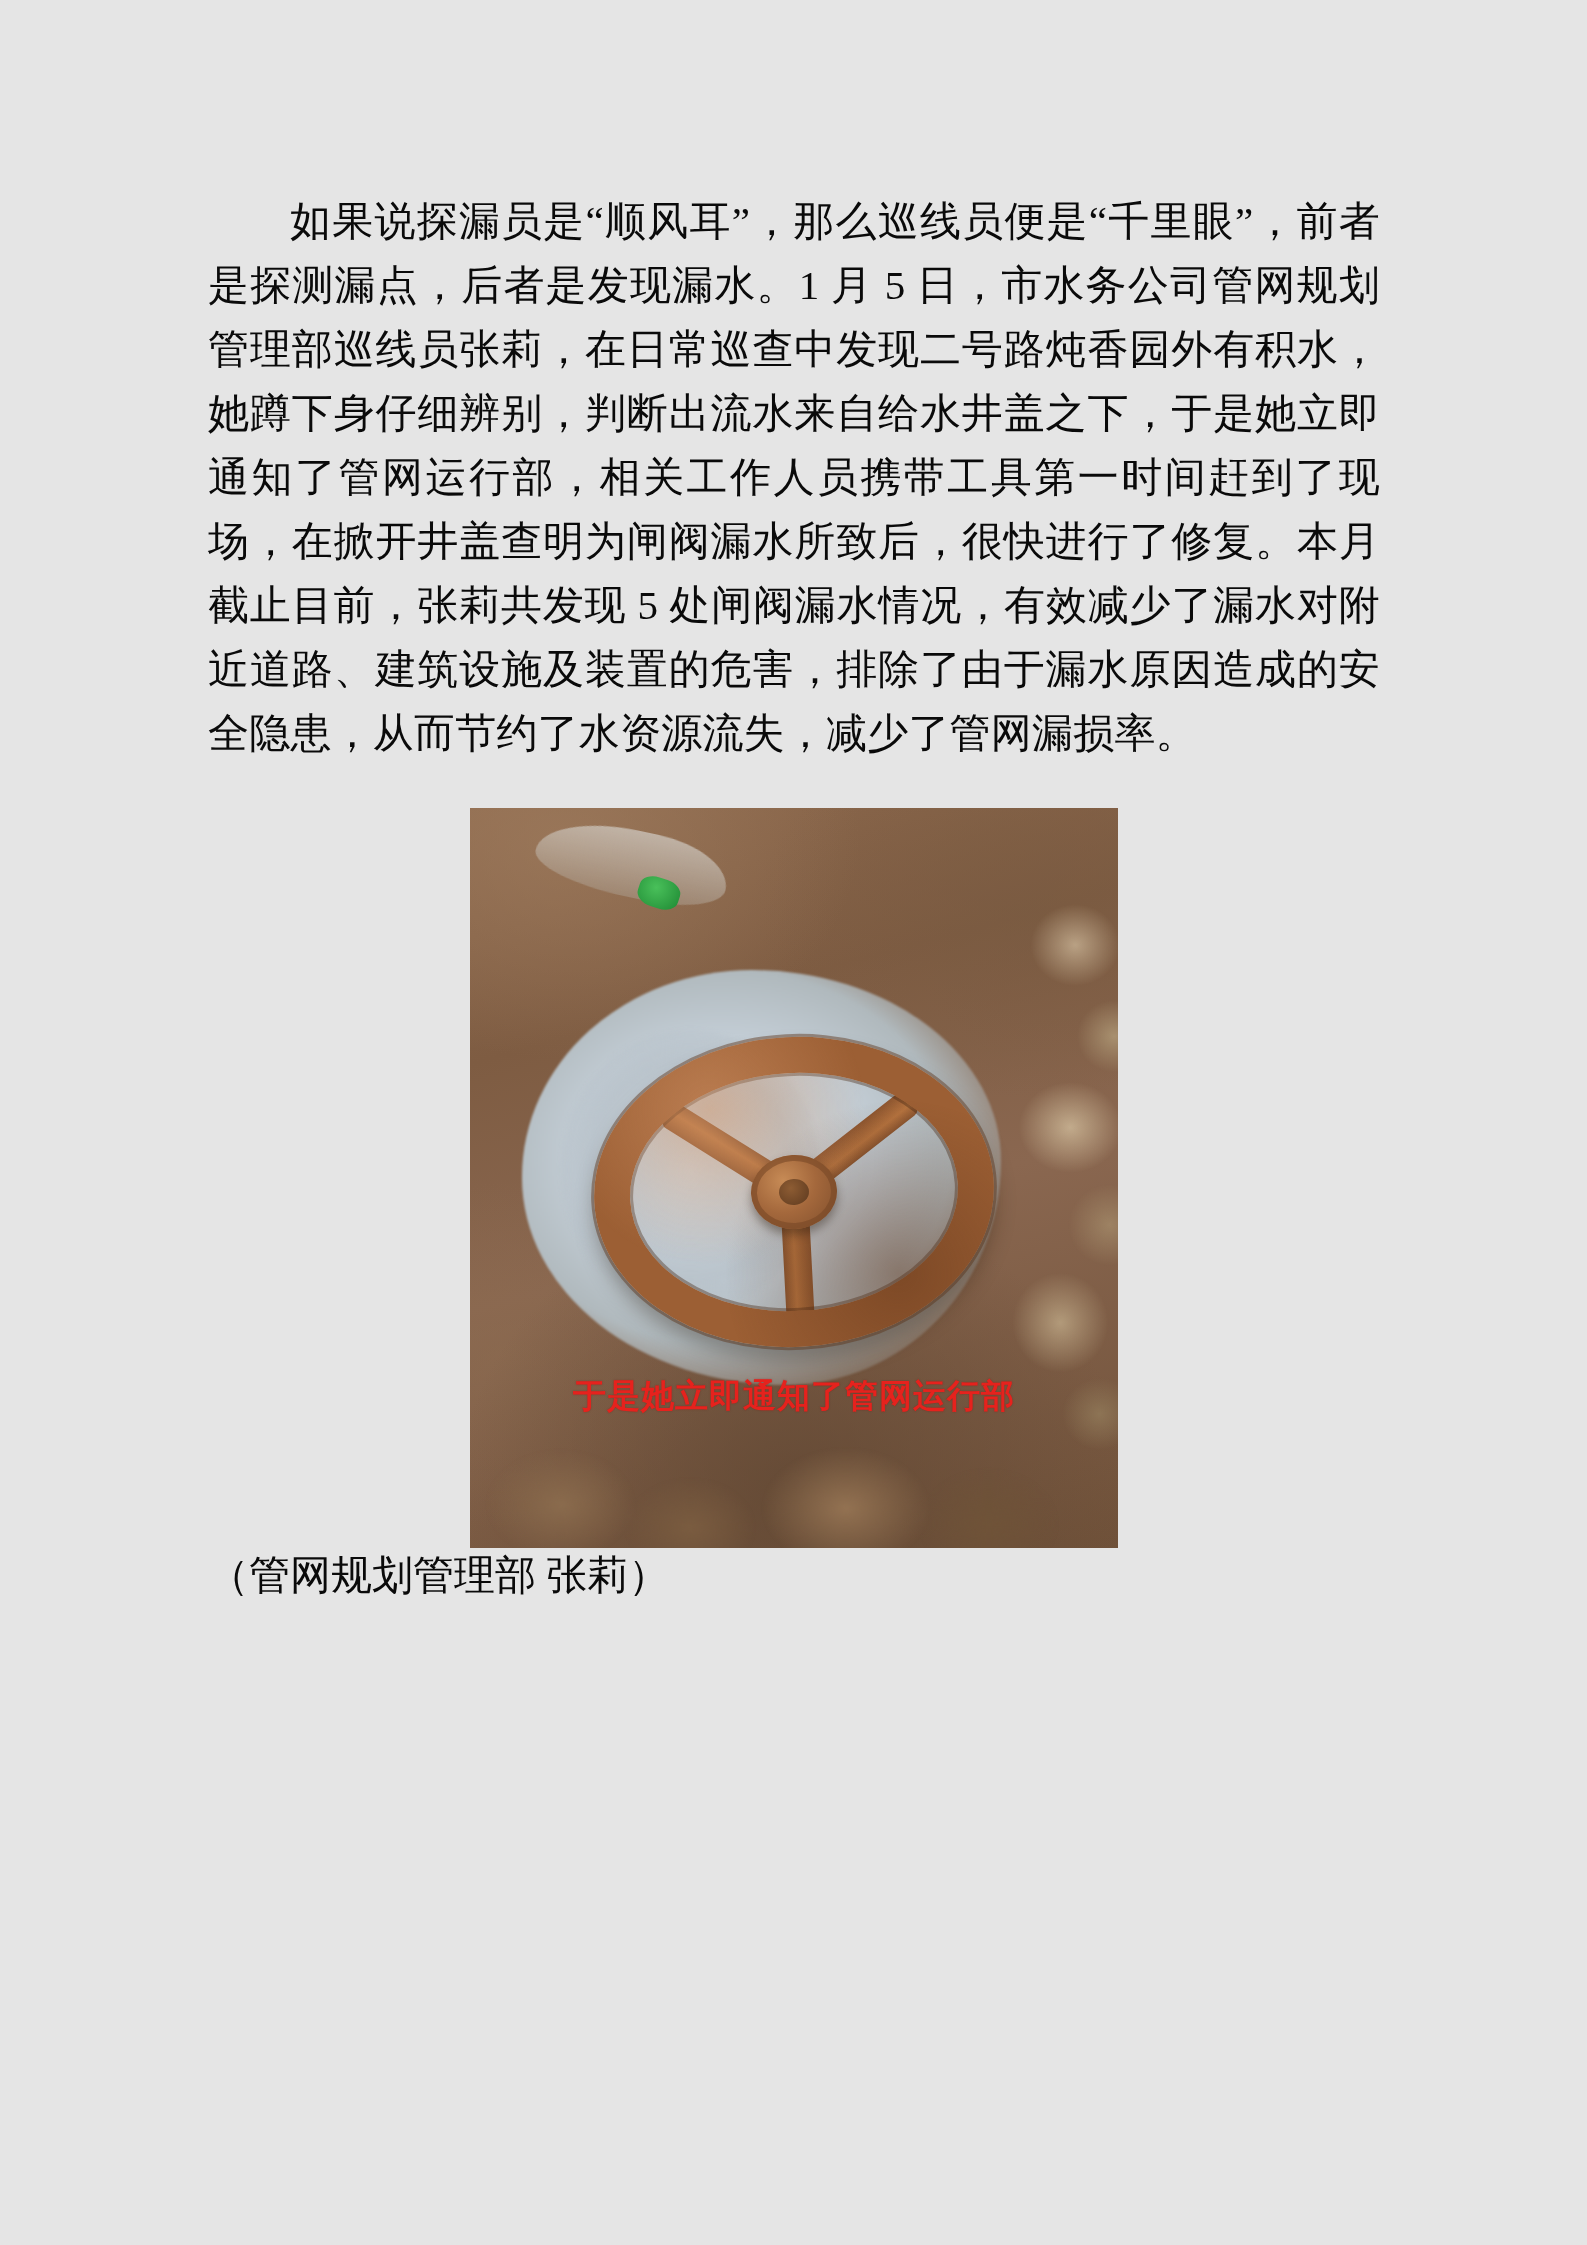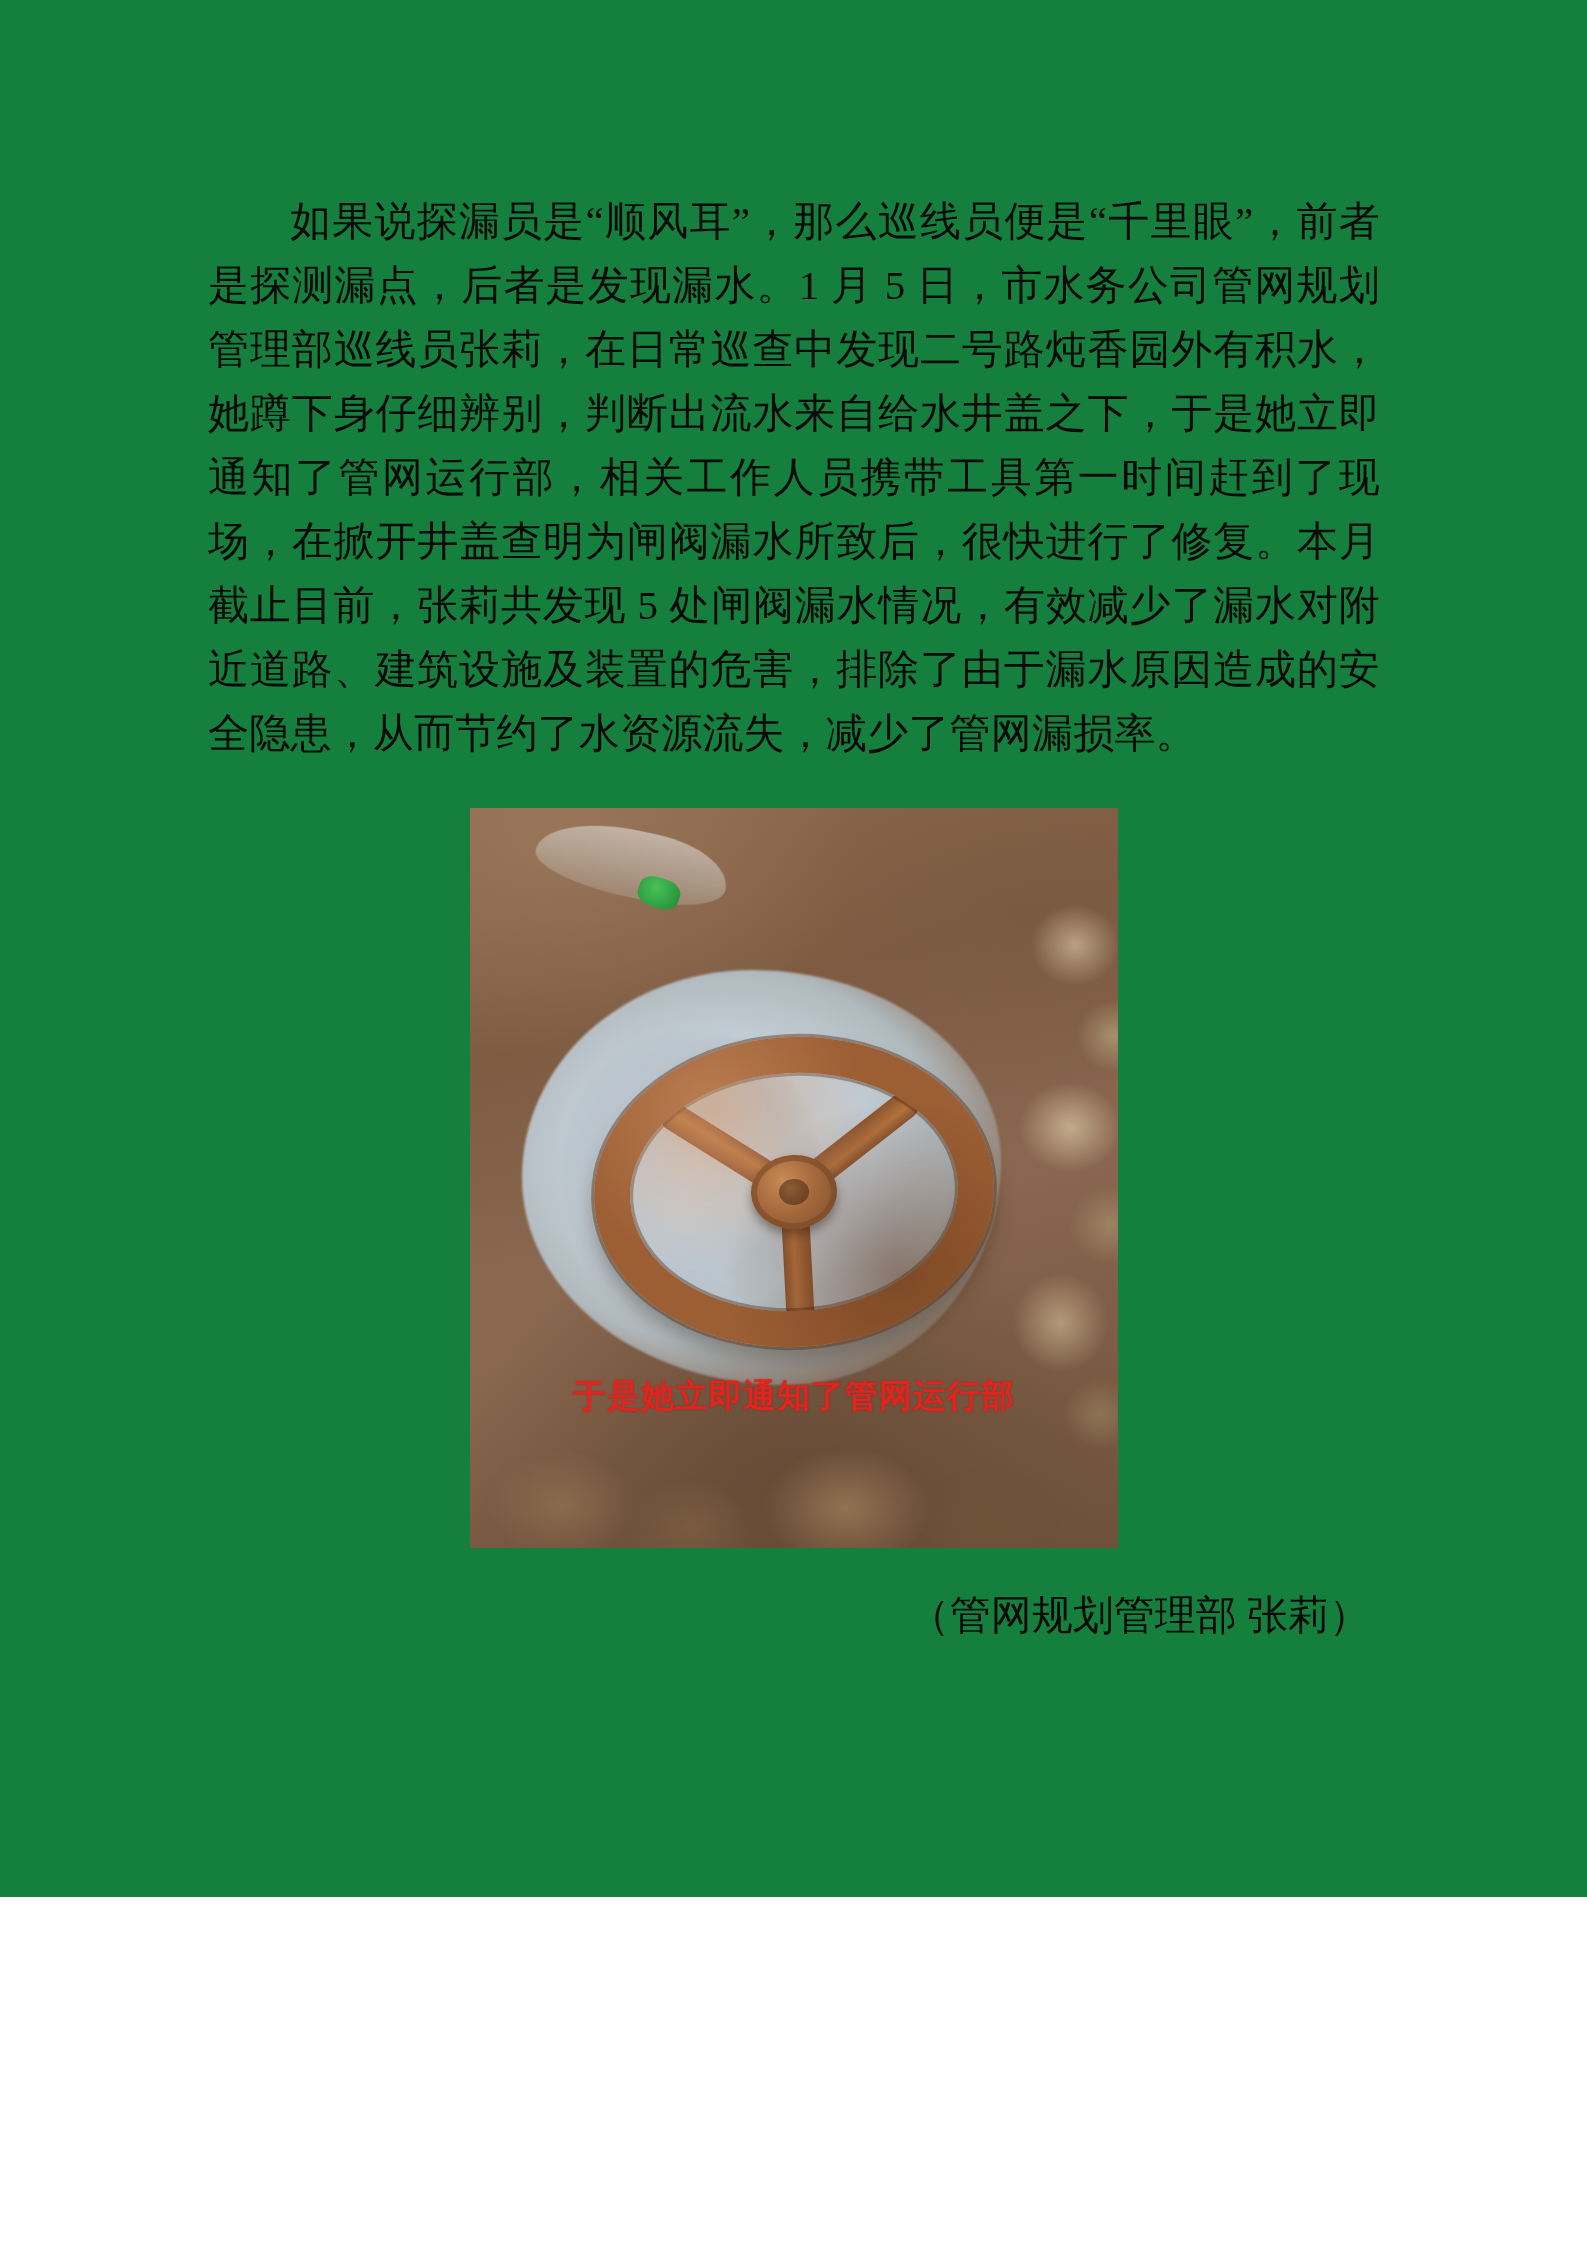--- a/index.html
+++ b/index.html
@@ -13,22 +13,22 @@
     font-family: "Liberation Serif", "DejaVu Serif", serif;
     color: #000000;
     position: relative;
     overflow: hidden;
   }
   .page {
     position: absolute;
     left: 0;
     top: 0;
     width: 1587px;
-    height: 1897px;
-    background: #15803d;
+    height: 2245px;
+    background: #e5e5e5;
   }
   .content {
     position: absolute;
     left: 208px;
     top: 190px;
     width: 1172px;
   }
   .body-text {
     font-size: 41px;
     line-height: 1.56;
@@ -213,22 +213,21 @@
     text-align: center;
     font-family: "DejaVu Sans", "Liberation Sans", sans-serif;
     font-weight: 700;
     font-size: 33px;
     letter-spacing: 1px;
     color: #e6221d;
     text-shadow: 0 0 2px rgba(120,0,0,0.35);
     white-space: nowrap;
   }
   .signature {
-    margin-top: 40px;
-    text-align: right;
+    text-align: left;
     font-size: 41px;
     color: #0a0a0a;
     padding-right: 10px;
   }
 </style>
 </head>
 <body>
 
 <div class="page">
   <div class="content">

